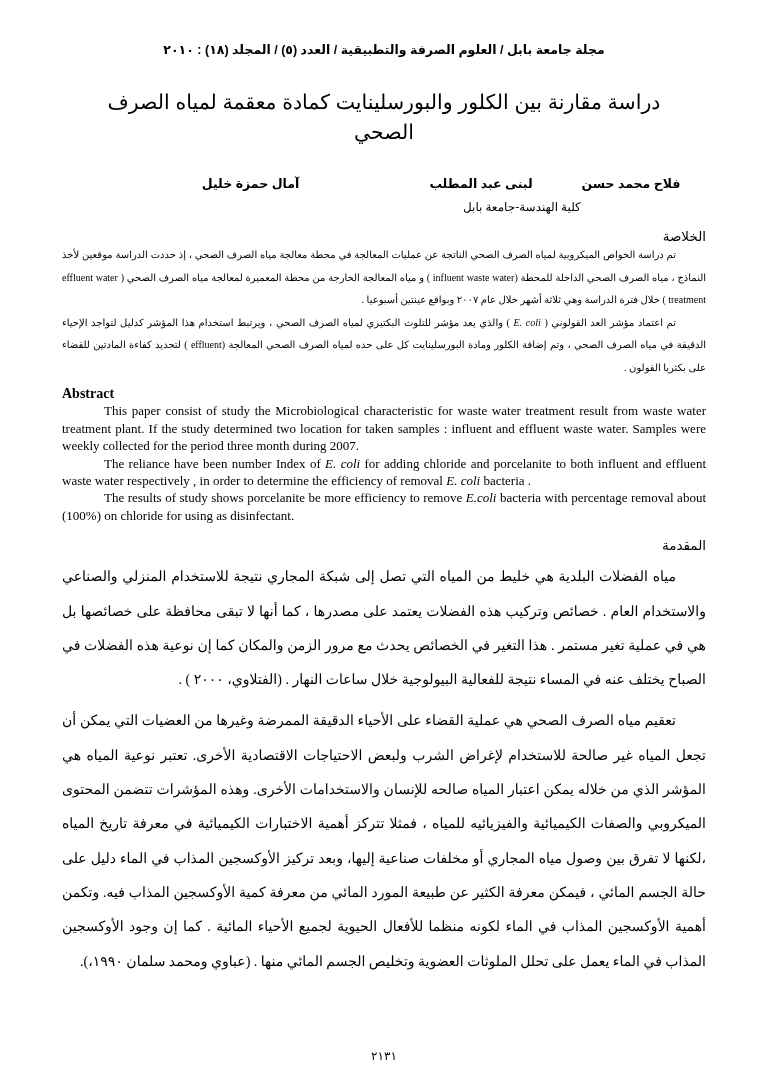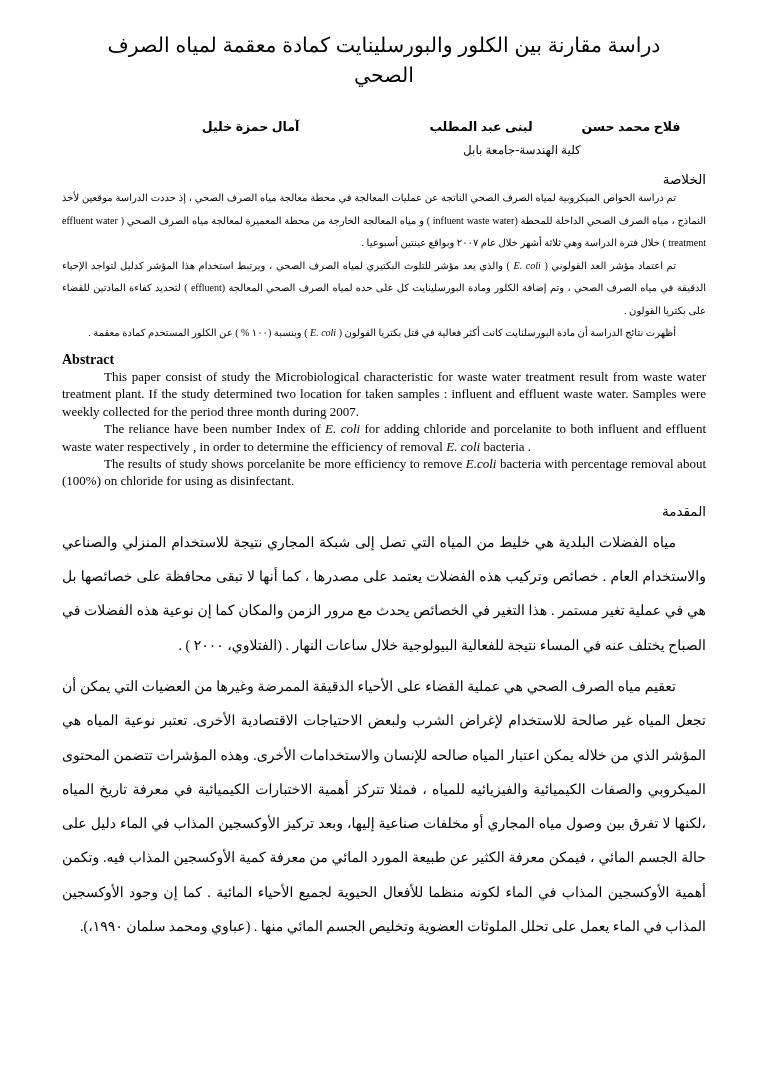--- a/index.html
+++ b/index.html
@@ -143,20 +143,21 @@
     font-size: 12px;
     direction: rtl;
   }
 </style>
 </head>
 <body>
 
 <div class="page">
   <div class="content">
 
+    <div class="journal-header">مجلة جامعة بابل / العلوم الصرفة والتطبيقية / العدد (٥) / المجلد (١٨) : ٢٠١٠</div>
 
     <div class="paper-title">دراسة مقارنة  بين الكلور والبورسلينايت كمادة معقمة لمياه الصرف الصحي</div>
 
     <div class="authors-block">
       <div class="authors-row">
         <span class="a3">فلاح محمد حسن</span>
         <span class="a2">لبنى عبد المطلب</span>
         <span class="a1">آمال حمزة خليل</span>
       </div>
       <div class="affil-row">
@@ -165,21 +166,20 @@
     </div>
 
     <div class="gap-m"></div>
 
     <div class="heading-ar">الخلاصة</div>
 
     <div class="ar-body indent"><span>تم دراسة الخواص الميكروبية لمياه الصرف الصحي الناتجة عن عمليات المعالجة في محطة معالجة مياه الصرف الصحي ، إذ حددت الدراسة موقعين لأخذ النماذج ، مياه الصرف الصحي الداخلة للمحطة (</span><span class="lat">influent  waste  water</span><span> ) و مياه المعالجة الخارجة من محطة المعميرة لمعالجة مياه الصرف الصحي ( </span><span class="lat">effluent  water treatment</span><span> ) خلال فترة الدراسة وهي ثلاثة أشهر خلال عام ٢٠٠٧ وبواقع عينتين أسبوعيا  .</span></div>
 
     <div class="ar-body indent"><span>تم اعتماد مؤشر العد القولوني ( </span><span class="ital">E. coli</span><span> ) والذي يعد مؤشر للتلوث البكتيري لمياه الصرف الصحي ، ويرتبط استخدام هذا المؤشر كدليل لتواجد الإحياء الدقيقة في مياه الصرف الصحي ، وتم إضافة الكلور ومادة البورسلينايت كل على حده لمياه الصرف الصحي المعالجة (</span><span class="lat">effluent</span><span> ) لتحديد كفاءة المادتين للقضاء على بكتريا القولون .</span></div>
 
-    <div class="ar-body indent"><span>أظهرت نتائج الدراسة أن مادة البورسلنايت كانت أكثر فعالية في قتل بكتريا القولون ( </span><span class="ital">E. coli</span><span> )  وبنسبة (١٠٠ % ) عن الكلور  المستخدم كمادة معقمة .</span></div>
 
     <div class="gap-s"></div>
 
     <div class="heading-en">Abstract</div>
 
     <div class="en-body indent">This paper consist of study the Microbiological characteristic for waste water treatment  result from waste water treatment plant. If the study determined two location for taken samples : influent and effluent waste water. Samples were weekly collected for the period three month during 2007.</div>
 
     <div class="en-body indent"><span>The reliance have been number Index of </span><i>E.  coli</i><span> for adding chloride and porcelanite to both influent and effluent waste water respectively , in order to determine the efficiency of removal </span><i>E. coli</i><span> bacteria .</span></div>
 
     <div class="en-body indent"><span>The results of study shows porcelanite be more efficiency to remove </span><i>E.coli</i><span> bacteria with percentage removal about (100%) on chloride for using as disinfectant.</span></div>
@@ -191,13 +191,14 @@
     <div class="gap-s"></div>
 
     <div class="ar-body tall indent">مياه الفضلات البلدية هي خليط من المياه التي تصل إلى شبكة المجاري نتيجة للاستخدام المنزلي والصناعي والاستخدام العام . خصائص وتركيب هذه الفضلات يعتمد على مصدرها ، كما أنها لا تبقى محافظة على خصائصها بل هي في عملية تغير مستمر . هذا التغير في الخصائص يحدث مع مرور الزمن والمكان كما إن نوعية هذه الفضلات في الصباح يختلف عنه في المساء نتيجة للفعالية البيولوجية خلال ساعات النهار . (الفتلاوي، ٢٠٠٠ ) .</div>
 
     <div class="gap-s"></div>
 
     <div class="ar-body tall indent">تعقيم مياه الصرف الصحي هي عملية القضاء على الأحياء الدقيقة الممرضة وغيرها من العضيات التي يمكن أن تجعل المياه غير صالحة للاستخدام لإغراض الشرب ولبعض الاحتياجات الاقتصادية الأخرى. تعتبر نوعية المياه هي المؤشر الذي من خلاله يمكن اعتبار المياه صالحه للإنسان والاستخدامات الأخرى. وهذه المؤشرات تتضمن المحتوى الميكروبي والصفات الكيميائية والفيزيائيه للمياه ،  فمثلا تتركز أهمية الاختبارات الكيميائية في معرفة تاريخ المياه ،لكنها لا تفرق بين وصول مياه المجاري أو مخلفات صناعية إليها، وبعد تركيز الأوكسجين المذاب في الماء دليل على حالة الجسم المائي ، فيمكن معرفة الكثير عن طبيعة المورد المائي من معرفة كمية الأوكسجين المذاب فيه. وتكمن أهمية الأوكسجين المذاب في الماء لكونه منظما للأفعال الحيوية لجميع الأحياء المائية . كما إن وجود الأوكسجين المذاب في الماء يعمل على تحلل الملوثات العضوية وتخليص الجسم المائي منها . (عباوي ومحمد سلمان ١٩٩٠،).</div>
 
   </div>
 
+  <div class="page-number">٢١٣١</div>
 </div>
 
 </body></html>

